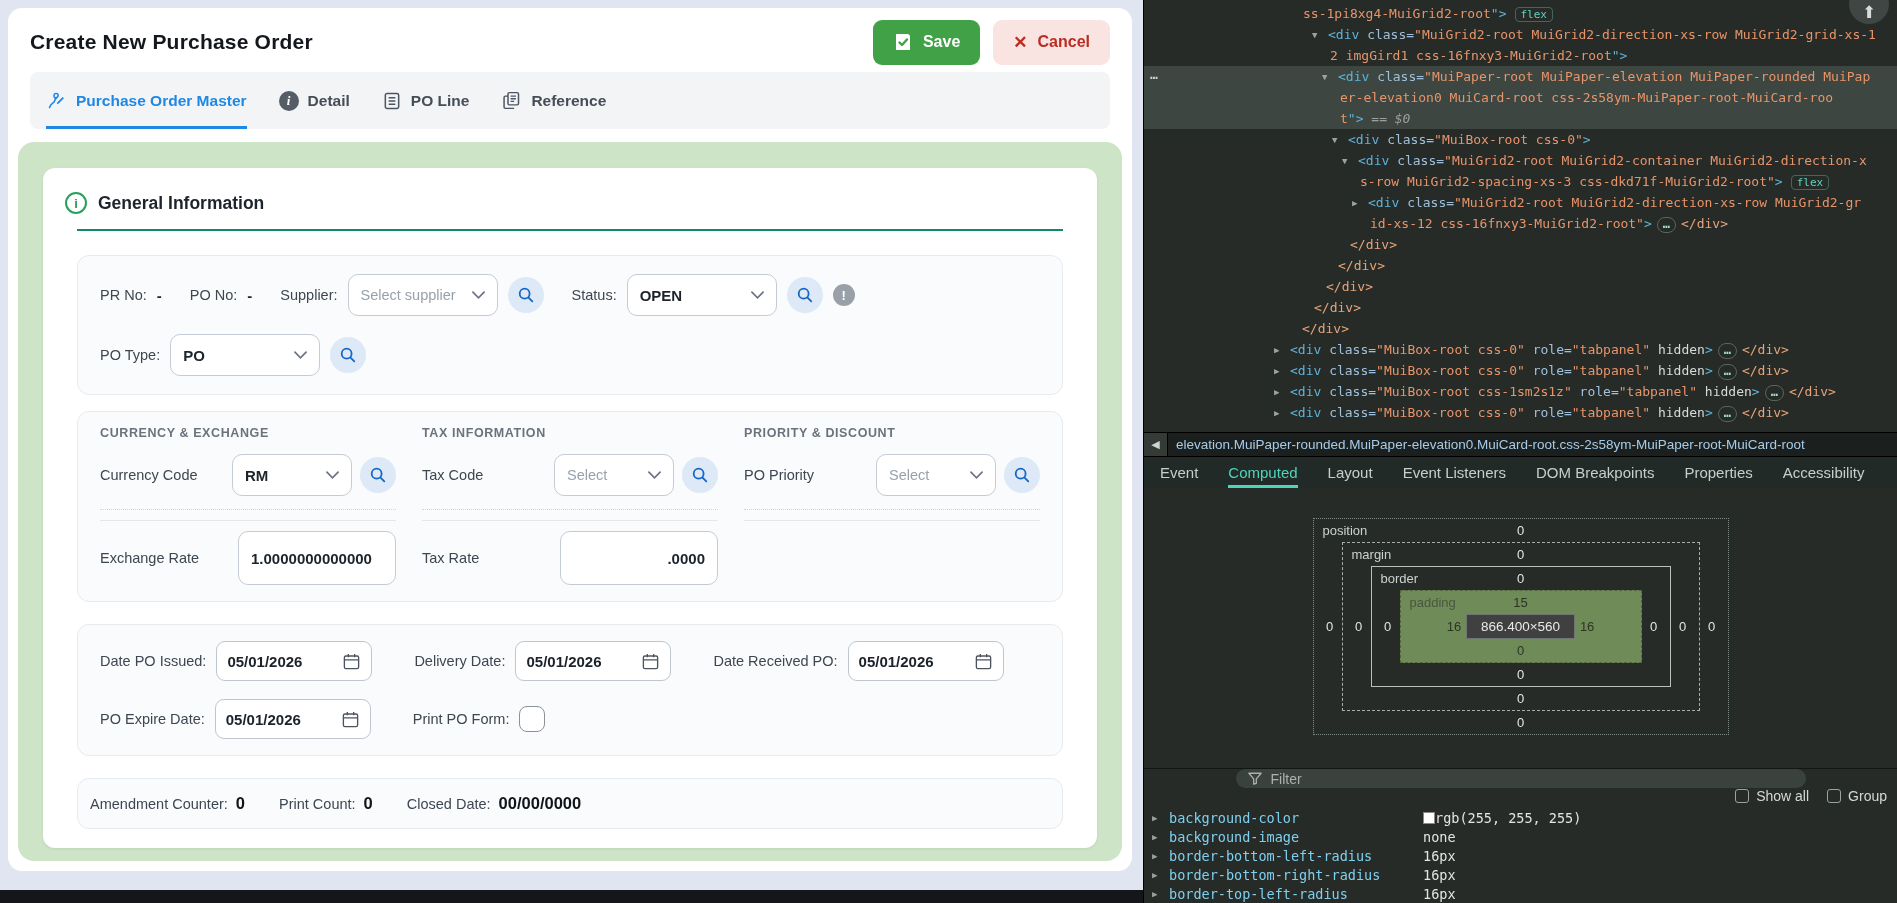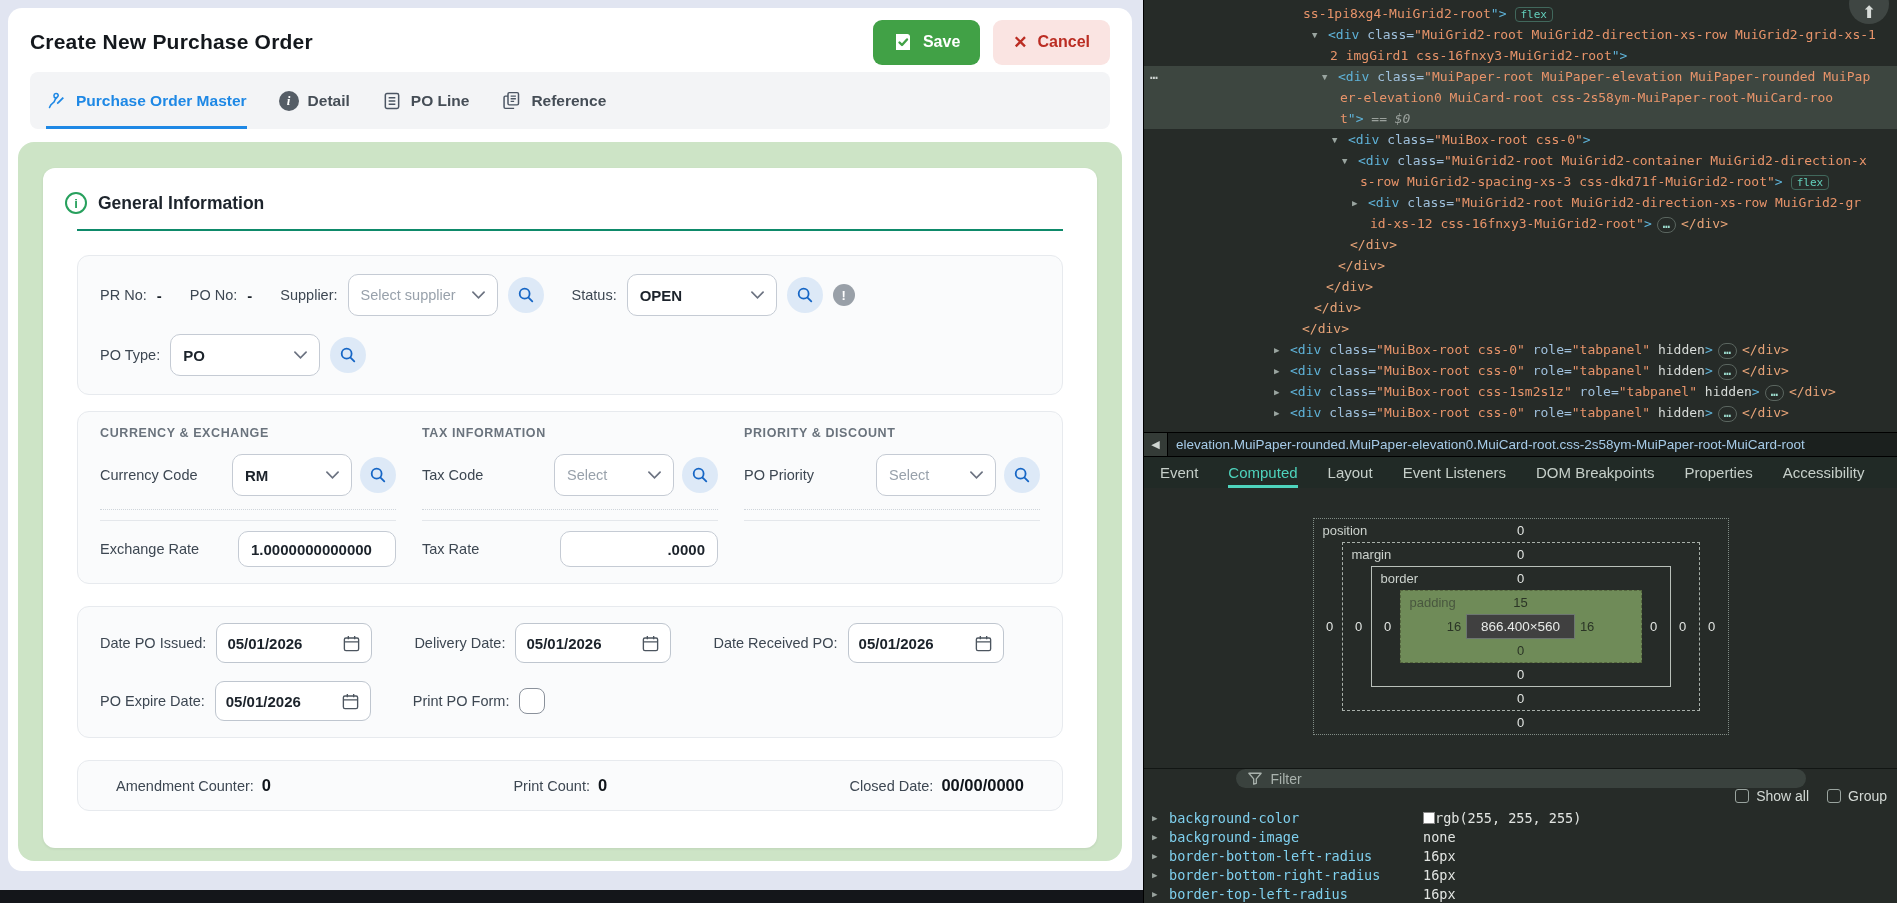--- a/index.html
+++ b/index.html
@@ -49,31 +49,31 @@
 
   .grp2 { margin-top:16px; padding:14px 22px 16px; }
   .cols3 { display:grid; grid-template-columns:1fr 1fr 1fr; column-gap:26px; }
   .colhead { font-size:12.5px; font-weight:700; color:#6a737d; letter-spacing:.6px; }
   .colrow { margin-top:14px; display:flex; align-items:center; justify-content:space-between; gap:8px;text-align:right; }
   .colrow .ctrl { display:flex; align-items:center; gap:8px; }
   .selbox.small { width:120px; }
   .dashline { border:none; border-top:1.5px dotted #cfd5db; margin-top:13px; }
   .thinline { border:none; border-top:1px solid #e4e7eb; margin-top:10px; }
   .inprow { margin-top:10px; display:flex; align-items:center; justify-content:space-between; gap:8px; }
-  .inpbox { width:158px; height:36px; border:1.5px solid #c5cbd4; border-radius:10px; background:#fff; padding:0 12px; font-size:15px; font-weight:600; color:#1c232b; display:flex; align-items:center; overflow:hidden; white-space:nowrap; }
+  .inpbox { width:158px; height:54px; border:1.5px solid #c5cbd4; border-radius:10px; background:#fff; padding:0 12px; font-size:15px; font-weight:600; color:#1c232b; display:flex; align-items:center; overflow:hidden; white-space:nowrap; }
   .inpbox.right { justify-content:flex-end; }
 
   .grp3 { margin-top:22px; padding:16px 22px; }
   .drow { display:flex; align-items:center; gap:42px; }
   .drow + .drow { margin-top:18px; }
   .datebox { display:flex; align-items:center; justify-content:space-between; width:156px; height:40px; border:1.5px solid #bfc6cf; border-radius:9px; background:#fff; padding:0 10px; cursor:text; }
   .datebox .dv { font-size:15px; font-weight:700; color:#1b222a; }
   .chk { width:26px; height:26px; border:1.5px solid #8a919b; border-radius:8px; background:#fff; cursor:pointer; }
 
-  .grp4 { margin-top:22px; padding:15px 38px; display:flex; align-items:center; gap:34px;justify-content:space-between; }
+  .grp4 { margin-top:22px; padding:15px 12px; display:flex; align-items:center; gap:34px; }
   .grp4 .fld { gap:8px; }
   .bigval { font-size:16.5px; font-weight:700; color:#10151b; }
 
   
   .dt { position:absolute; left:1143px; top:0; width:754px; height:903px; background:#262b28; border-left:1px solid #000; color:#d7dbd8; }
   .mono { font-family:"DejaVu Sans Mono",monospace; }
 
   .tree { position:absolute; top:0; left:0; right:0; height:432px; overflow:hidden; padding-top:3px; }
   .tl { position:relative; height:21px; line-height:21px; white-space:nowrap; font-family:"DejaVu Sans Mono",monospace; font-size:13px; }
   .tl.sel { background:#3d4640; }

